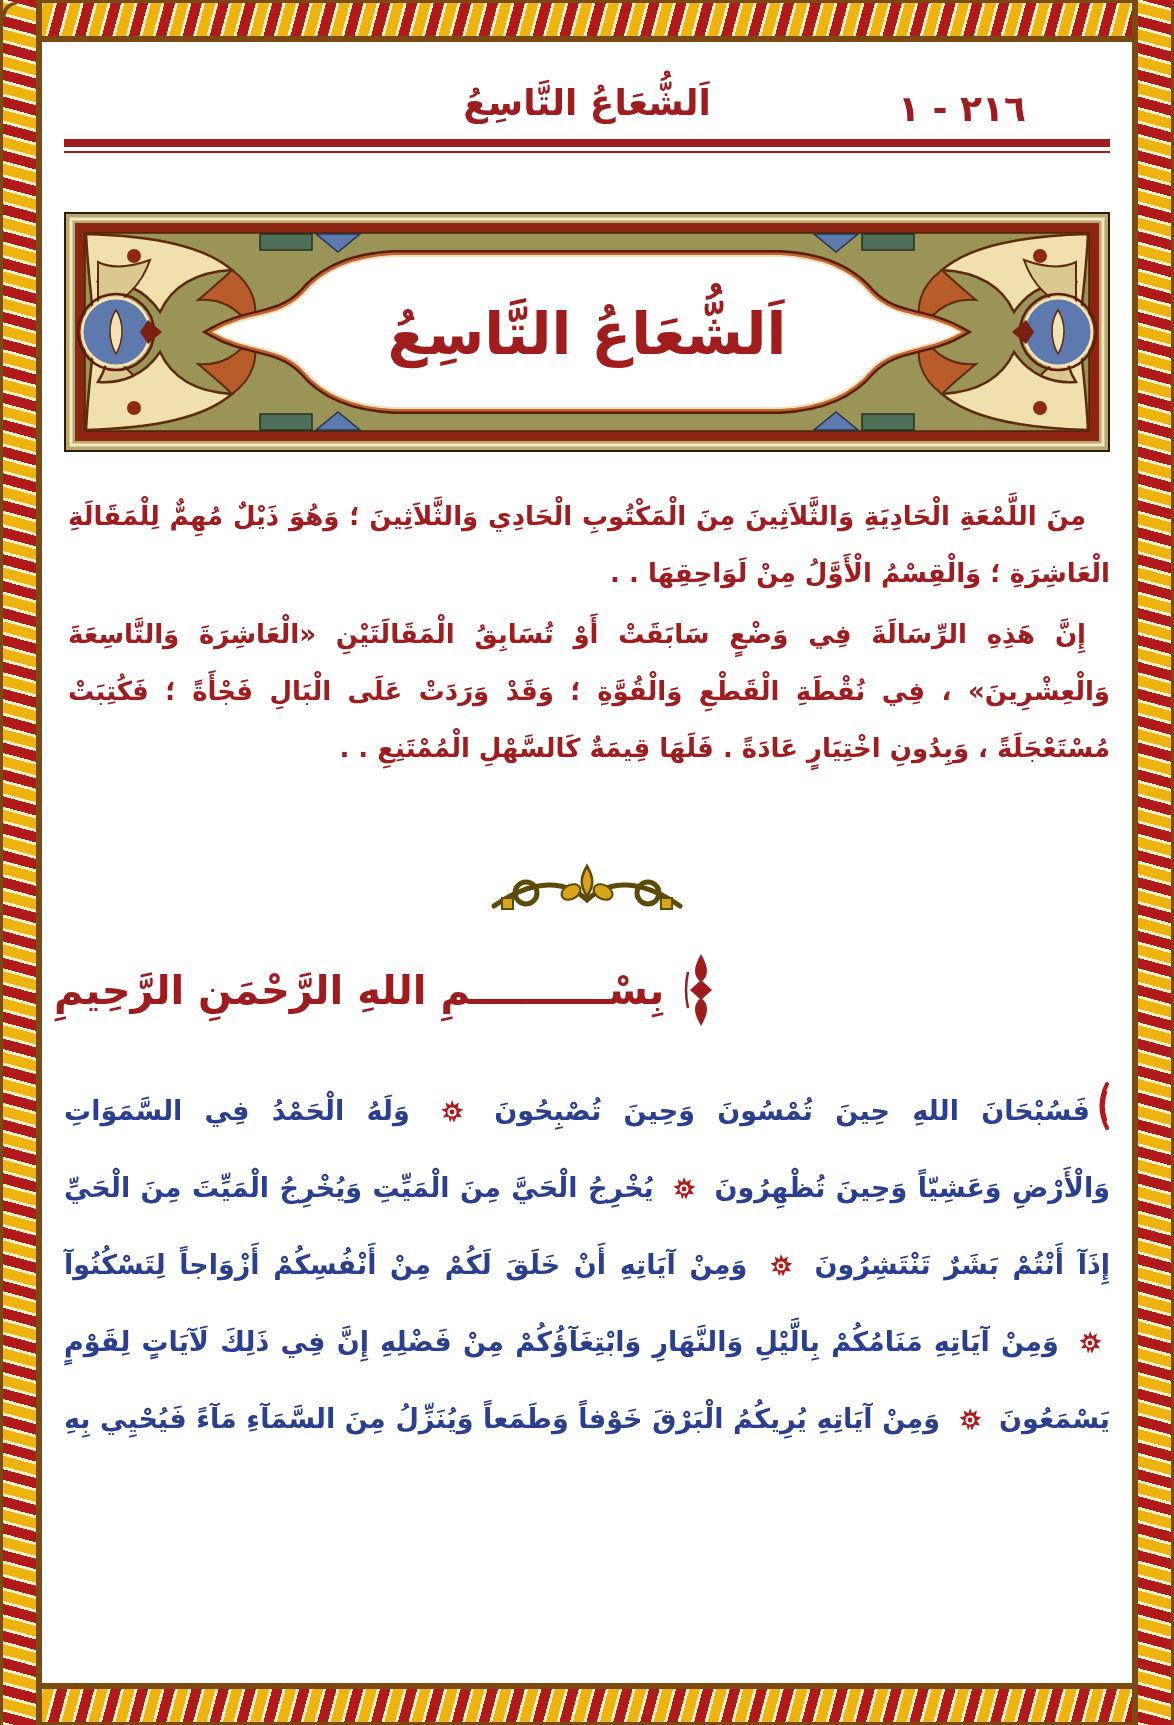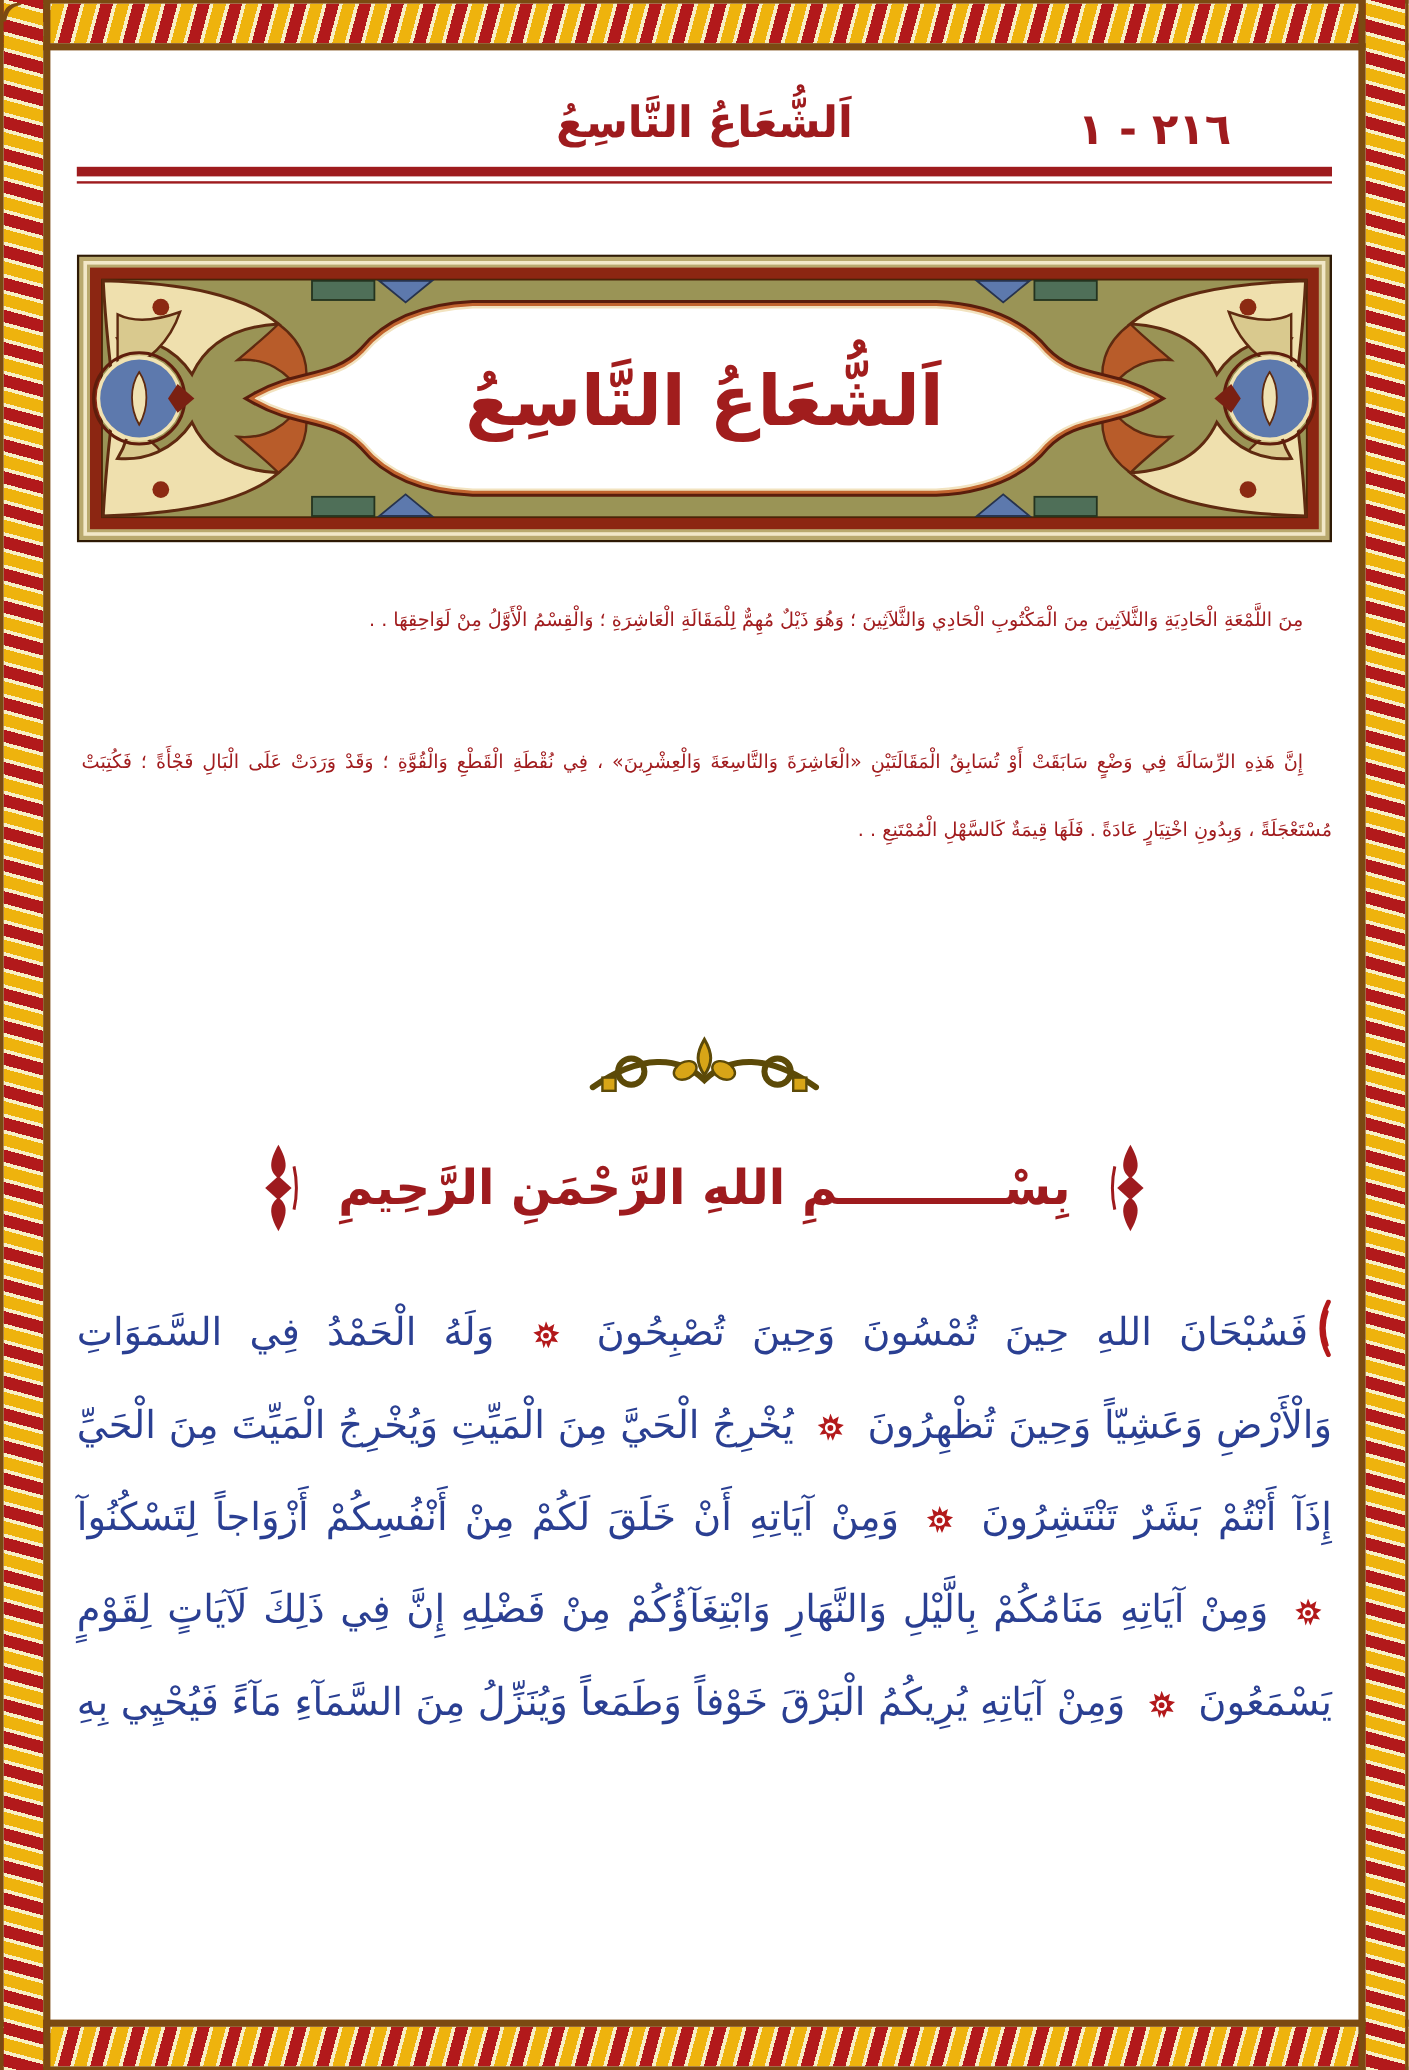--- a/index.html
+++ b/index.html
@@ -30,43 +30,43 @@
   }
   .rule-thick{position:absolute; top:139px; left:64px; right:64px; height:8px; background:#9e1b1e;}
   .rule-thin {position:absolute; top:151px; left:64px; right:64px; height:2px; background:#9e1b1e;}
 
   
   .ornate-box{position:absolute; top:212px; left:64px; width:1046px; height:240px;}
 
   
   .para{
     position:absolute; left:68px; right:64px; color:#a11c1e;
-    font-size:16px; font-weight:400; line-height:57px;
+    font-size:26px; font-weight:700; line-height:57px;
     text-align:justify; text-justify:inter-word; text-indent:24px;
   }
   .para1{top:488px;}
   .para2{top:606px;}
 
   
   .flourish{position:absolute; top:860px; left:0; right:0; text-align:center;}
 
   
   .basmala-row{
     position:absolute; top:952px; left:0; right:0;
-    display:flex; justify-content:center; align-items:center; gap:33px;
+    display:flex; justify-content:flex-end; align-items:center; gap:20px;
   }
   .basmala-text{
     font-size:40px; font-weight:700; color:#9e1b1e; white-space:nowrap;
   }
   .bracket{display:inline-flex;}
 
   
   .quran{position:absolute; top:1072px; left:64px; right:64px;}
   .qline{
-    color:#2a3f92; font-size:32px; font-weight:400; line-height:77px; height:77px;
+    color:#2a3f92; font-size:27px; font-weight:700; line-height:77px; height:77px;
     text-align:justify; text-align-last:justify; text-justify:inter-word;
     white-space:nowrap; overflow:visible;
   }
   .vm-svg{vertical-align:-4px; margin:0 8px;}
   .qo-svg{vertical-align:-10px; margin-left:4px;}
 </style>
 </head>
 <body>
 
 <div class="page">

